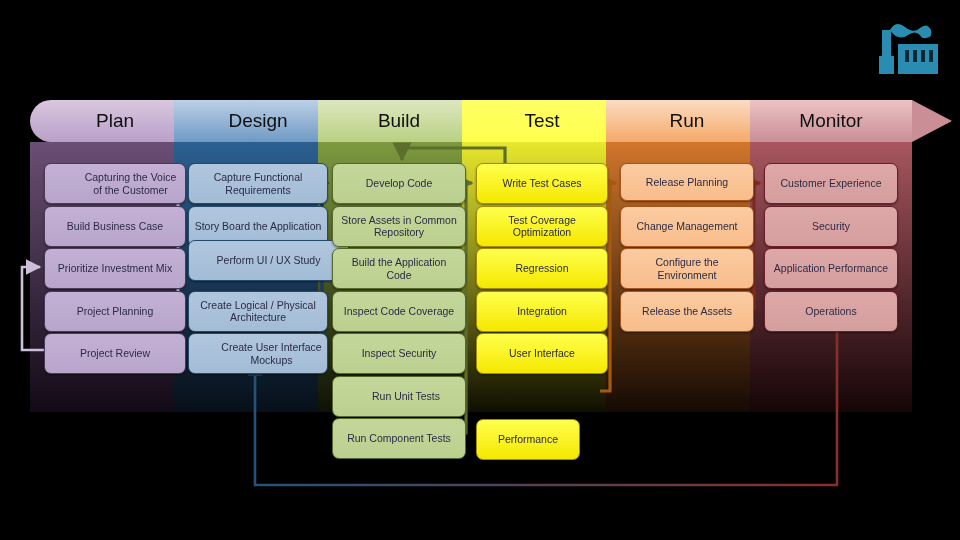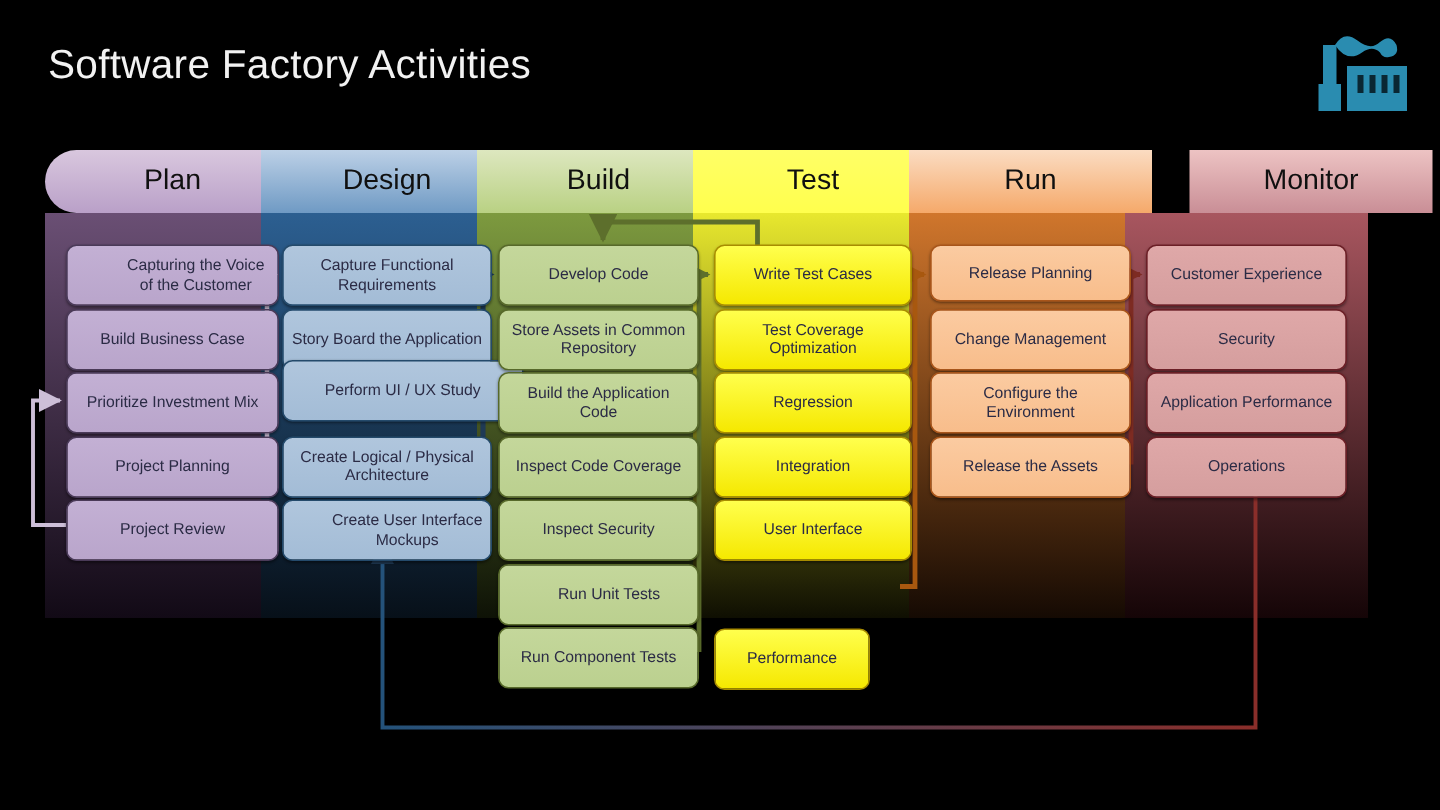--- a/index.html
+++ b/index.html
@@ -50,21 +50,20 @@
   }
 
   
   #wires { position: absolute; left: 0; top: 0; width: 960px; height: 540px; }
 </style>
 </head>
 <body>
 
 <div id="stage">
 
-  <div id="title">Software Factory Activities</div>
 
   <div id="factory-icon">
     <svg viewBox="0 0 72 62" width="72" height="62" aria-hidden="true">
       <g fill="#2a8cb0">
         <rect x="10" y="12" width="9" height="26"></rect>
         <rect x="7" y="38" width="15" height="18"></rect>
         <path d="M18 12 q6 -10 15 -3 q9 7 15 1 q7 -6 11 2 q2 7 -5 8 q-4 1 -6 -3 q-5 -5 -12 0 q-10 7 -18 -5 z"></path>
         <rect x="26" y="26" width="40" height="30"></rect>
         <rect x="33" y="32" width="4" height="12" fill="#0a2733"></rect>
         <rect x="41" y="32" width="4" height="12" fill="#0a2733"></rect>
@@ -93,21 +92,21 @@
       </div>
       <div class="hdr" style="left: 296px; width: 162px; background: linear-gradient(rgb(221, 231, 191), rgb(185, 209, 131));">
         <span>Build</span>
       </div>
       <div class="hdr" style="left: 440px; width: 160px; background: linear-gradient(rgb(255, 255, 102), rgb(255, 255, 77));">
         <span>Test</span>
       </div>
       <div class="hdr" style="left: 584px; width: 162px; background: linear-gradient(rgb(251, 220, 194), rgb(245, 169, 106));">
         <span>Run</span>
       </div>
-      <div class="hdr" style="left: 728px; width: 162px; background: linear-gradient(rgb(237, 195, 195), rgb(201, 142, 150)); margin-left: 43px;">
+      <div class="hdr" style="left: 728px; width: 162px; background: linear-gradient(rgb(237, 195, 195), rgb(201, 142, 150));">
         <span>Monitor</span>
       </div>
     </div>
 
   <svg id="wires" viewBox="0 0 960 540">
     <defs>
       <linearGradient id="gradFeedback" x1="0" y1="0" x2="1" y2="0">
         <stop offset="0" stop-color="#24527a"></stop>
         <stop offset="1" stop-color="#8a2e2a"></stop>
       </linearGradient>

